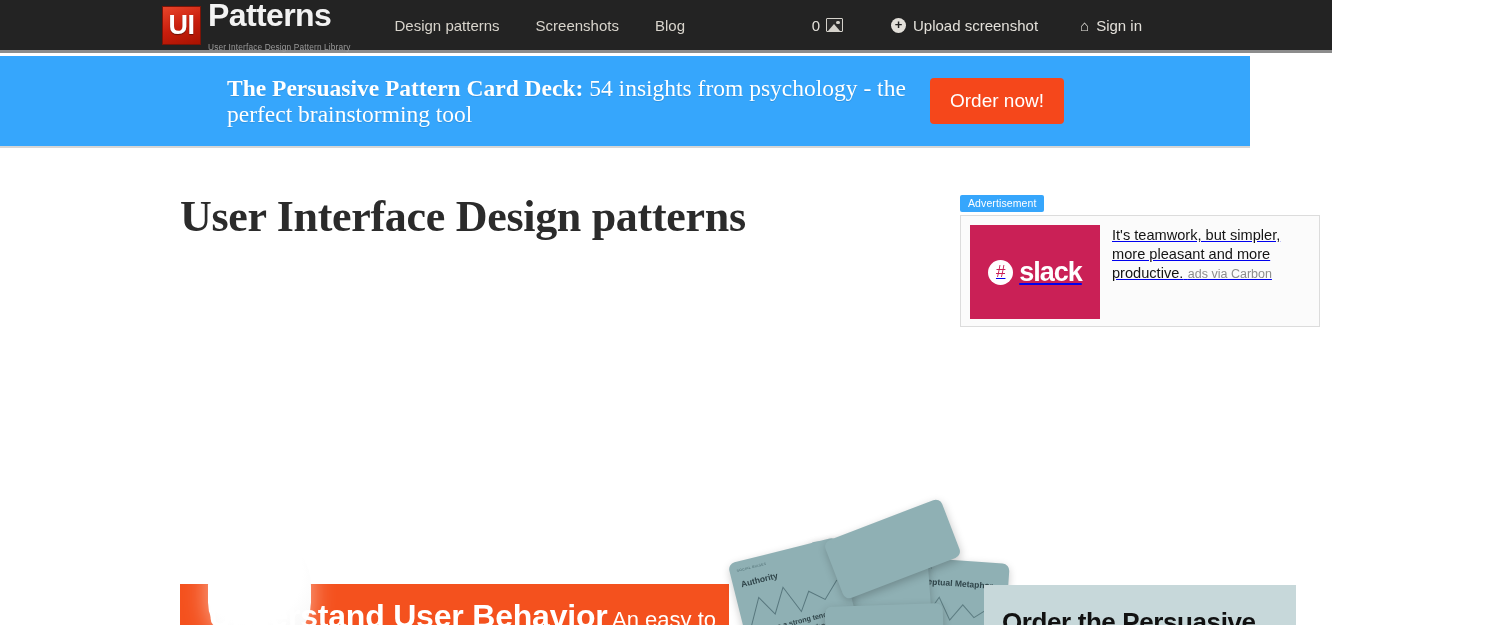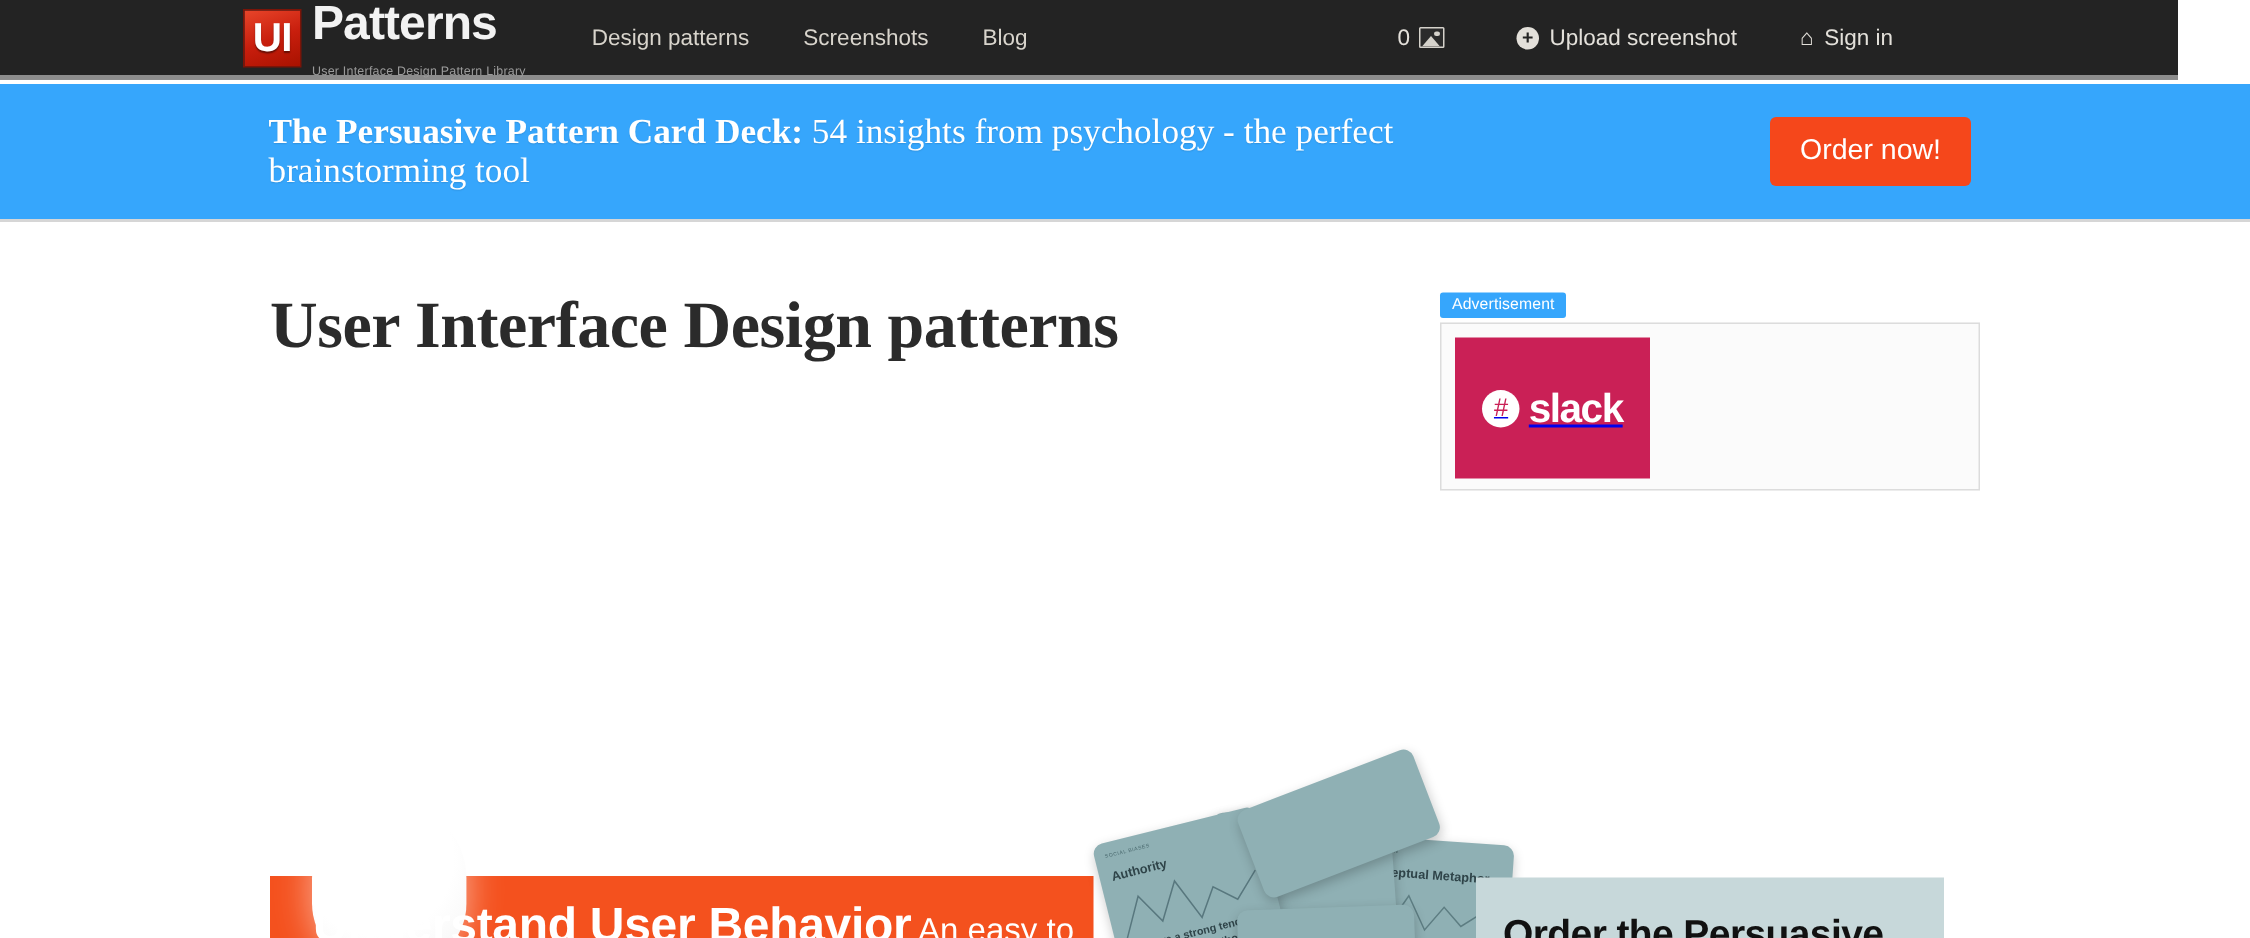--- a/index.html
+++ b/index.html
@@ -6,21 +6,21 @@
   html, body {
     width: 1500px; height: 625px;
     background: #ffffff;
     font-family: "Liberation Sans", sans-serif;
     overflow: hidden;
   }
 
   
   .navbar {
     position: absolute; top: 0; left: 0;
-    width: 1452px; height: 53px;
+    width: 1332px; height: 53px;
     background: #232323;
     border-bottom: 3px solid #8c8c8c;
     display: flex; align-items: center;
   }
   .brand {
     display: flex; align-items: center;
     margin-left: 162px;
     text-decoration: none;
   }
   .brand-mark {
@@ -127,24 +127,24 @@
     border: none;
     border-left: 1px solid #dddddd;
     cursor: pointer;
     display:flex; align-items:center; justify-content:center;
   }
   .search-btn svg { display:block; }
 
   
   .promo-bar {
     position: absolute; top: 56px; left: 0;
-    width: 1500px; height: 92px;
+    width: 1250px; height: 92px;
     background: #36a6fc;
     border-bottom: 2px solid #d6d6d6;
-    display: flex; align-items: center;
+    display: flex; align-items: center; padding-left: 48px;
   }
   .promo-text {
     margin-left: 179px;
     color: #ffffff;
     font-family: "Liberation Serif", serif;
     font-size: 23.5px;
     line-height: 26px;
     max-width: 760px;
     text-shadow: 0 1px 1px rgba(0,0,0,.12);
   }
@@ -373,20 +373,24 @@
   <h1 class="title">User Interface Design patterns</h1>
 
   <div class="ad-wrap">
     <span class="ad-label">Advertisement</span>
     <a class="ad-card" href="#">
       <span class="ad-logo">
         <span class="slack-mark">
             <span>#</span>
           </span>
         <span class="slack-word">slack</span>
+      </span>
+      <span class="ad-body">
+        <span class="ad-copy">It's teamwork, but simpler, more pleasant and more productive.</span>
+        <span class="ad-via">ads via Carbon</span>
       </span>
     </a>
   </div>
 
   <a class="orange-promo" href="#">
     <span class="bulb">
       <span class="bulb-glass"></span>
 
       <span class="bulb-env-flap">
         <svg width="48" height="34" viewBox="0 0 48 34" style="position:absolute;left:36px;top:40px;">

